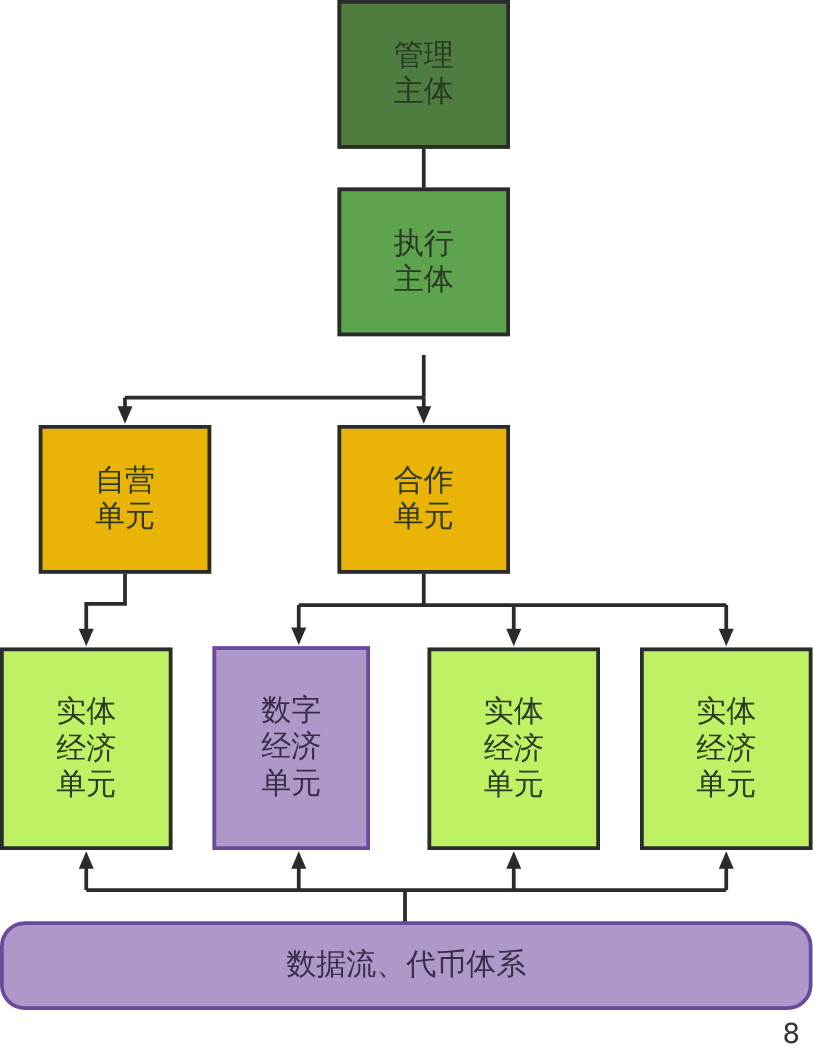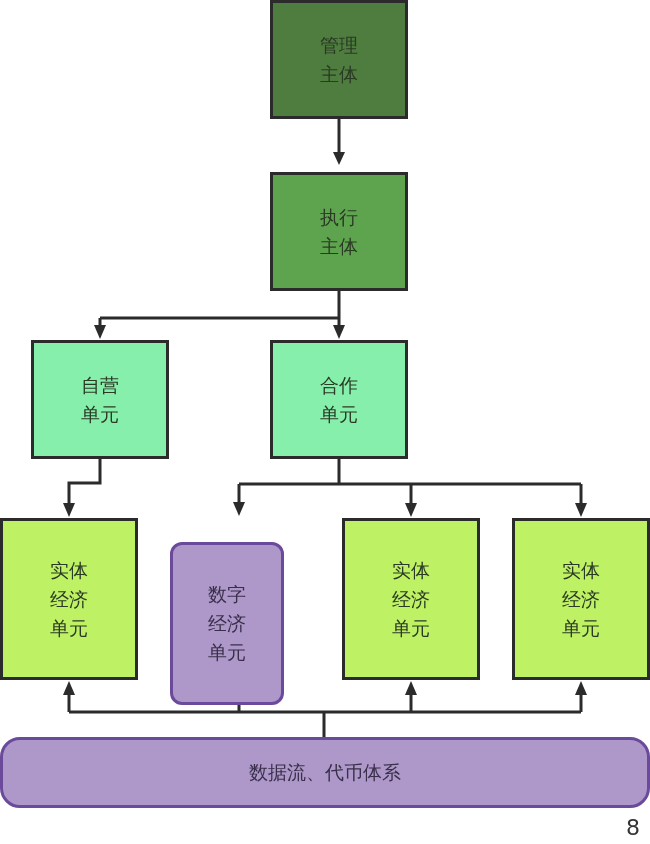--- a/index.html
+++ b/index.html
@@ -1,22 +1,22 @@
 <!DOCTYPE html>
 <html><head>
 <meta charset="utf-8">
 <style>
   html, body { margin:0; padding:0; background:#ffffff; }
   body { width:650px; height:844px; position:relative; overflow:hidden;
          font-family: "DejaVu Sans", sans-serif; }
   .node { position:absolute; box-sizing:border-box; display:flex; align-items:center; justify-content:center;
-          text-align:center; font-size:19px; line-height:29px; color:#2a3a24; white-space:pre-line;font-family:Liberation Serif, serif; }
+          text-align:center; font-size:24px; line-height:29px; color:#2a3a24; white-space:pre-line;font-family:Liberation Serif, serif; }
   .g-dark { background:#4f7d3f; border:3px solid #2b2b2b; }
   .g-mid  { background:#5ea44e; border:3px solid #2b2b2b; }
-  .g-light{ background:#86efac; border:3px solid #2b2b2b; }
+  .g-light{ background:#eab308; border:3px solid #2b2b2b; }
   .g-pale { background:#bef264; border:3px solid #2b2b2b; }
   .purple { background:#ad98c9; border:3px solid #6b4a9c; color:#3a2f4a; }
   svg.wires { position:absolute; left:0; top:0; }
   .page-num { position:absolute; right:10px; bottom:4px; font-size:22px; color:#333; }
 </style>
 </head>
 <body>
 
 <svg class="wires" width="650" height="844">
   <defs>
@@ -56,42 +56,42 @@
     <path d="M581,712 L581,688"></path>
     <polygon points="575,695 587,695 581,681" fill="#2b2b2b" stroke="none"></polygon>
   </g>
 </svg>
 
 <div class="node g-dark" style="left:270px;top:0px;width:138px;height:119px;">
   <span>管理
 主体</span>
 </div>
 
-<div class="node g-mid" style="left:270px;top:172px;width:138px;height:119px;">
+<div class="node g-mid" style="left:270px;top:150px;width:138px;height:119px;">
   <span>执行
 主体</span>
 </div>
 
 <div class="node g-light" style="left:31px;top:340px;width:138px;height:119px;">
   <span>自营
 单元</span>
 </div>
 
 <div class="node g-light" style="left:270px;top:340px;width:138px;height:119px;">
   <span>合作
 单元</span>
 </div>
 
 <div class="node g-pale" style="left:0px;top:518px;width:138px;height:162px;">
   <span>实体
 经济
 单元</span>
 </div>
 
-<div class="node purple" style="left:170px;top:542px;width:114px;height:163px;border-radius:12px;">
+<div class="node purple" style="left:170px;top:517px;width:126px;height:163px;">
   <span>数字
 经济
 单元</span>
 </div>
 
 <div class="node g-pale" style="left:342px;top:518px;width:138px;height:162px;">
   <span>实体
 经济
 单元</span>
 </div>

